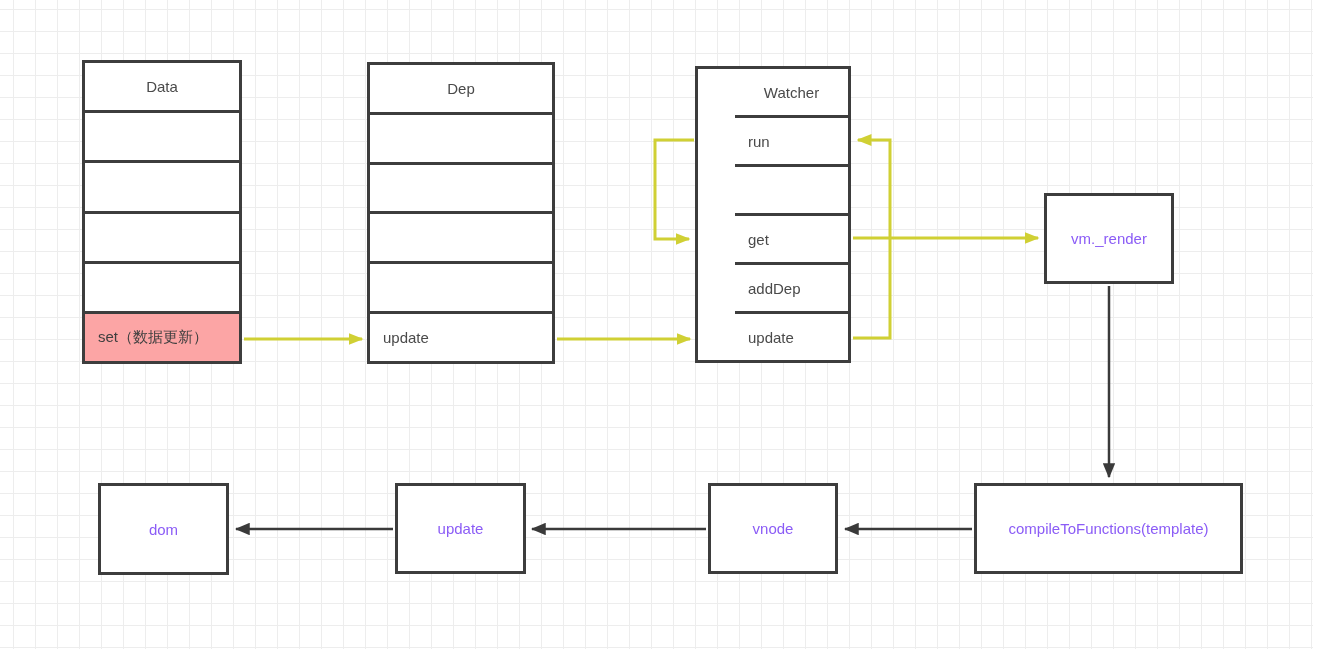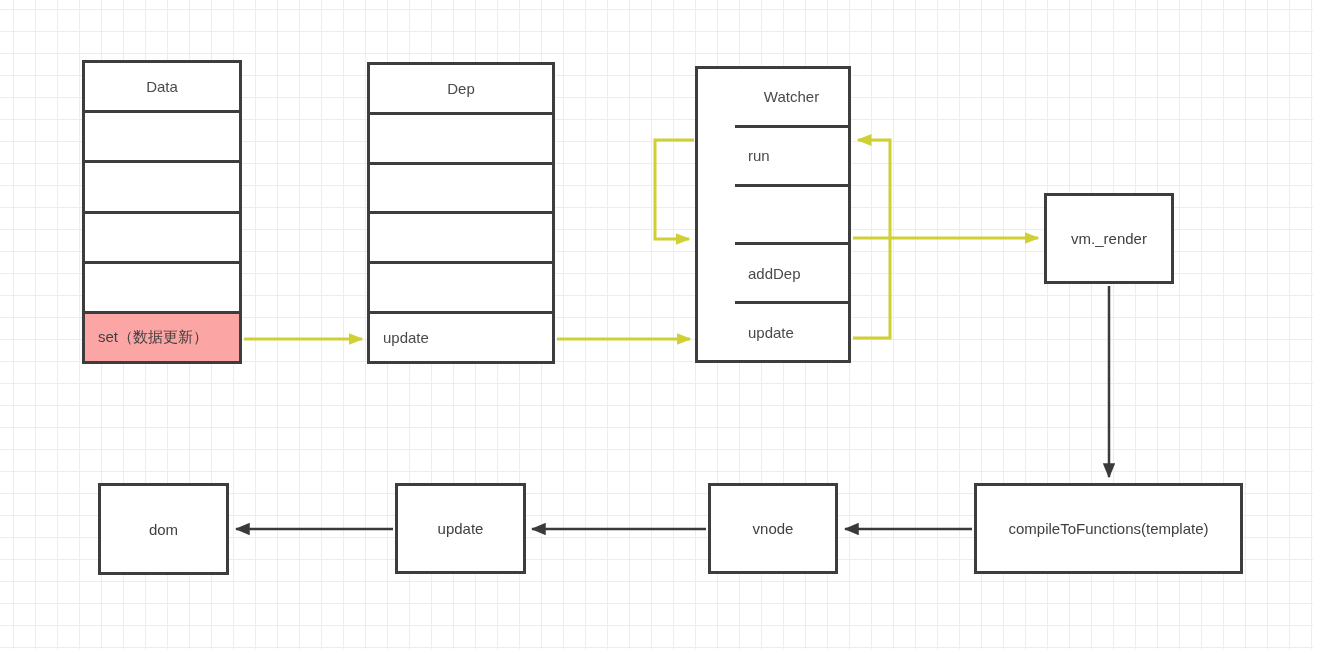--- a/index.html
+++ b/index.html
@@ -48,21 +48,21 @@
     color: #3f3f3f;
   }
   .node {
     position: absolute;
     border: 3px solid #3d3d3d;
     background: #ffffff;
     display: flex;
     align-items: center;
     justify-content: center;
     font-size: 15px;
-    color: #404040;
+    color: #8b5cf6;
     white-space: nowrap;
   }
   #table-data    { left: 82px;  top: 60px;  width: 160px; height: 304px; }
   #table-dep     { left: 367px; top: 62px;  width: 188px; height: 302px; }
   #table-watcher { left: 695px; top: 66px;  width: 156px; height: 297px; padding-left: 37px; }
   #node-vm-render { left: 1044px; top: 193px; width: 130px; height: 91px; }
   #node-compile   { left: 974px;  top: 483px; width: 269px; height: 91px; text-align: right; }
   #node-vnode     { left: 708px;  top: 483px; width: 130px; height: 91px; }
   #node-update    { left: 395px;  top: 483px; width: 131px; height: 91px; }
   #node-dom       { left: 98px;   top: 483px; width: 131px; height: 92px; }
@@ -92,20 +92,21 @@
     <div class="row"></div>
     <div class="row"></div>
     <div class="row"></div>
     <div class="row">update</div>
   </div>
 
   <div class="table" id="table-watcher">
     <div class="row header">Watcher</div>
     <div class="row">run</div>
     <div class="row"></div>
+    <div class="row">get</div>
     <div class="row">addDep</div>
     <div class="row">update</div>
   </div>
 
   <div class="node" id="node-vm-render">vm._render</div>
   <div class="node" id="node-compile">compileToFunctions(template)</div>
   <div class="node" id="node-vnode">vnode</div>
   <div class="node" id="node-update">update</div>
   <div class="node" id="node-dom">dom</div>
 

